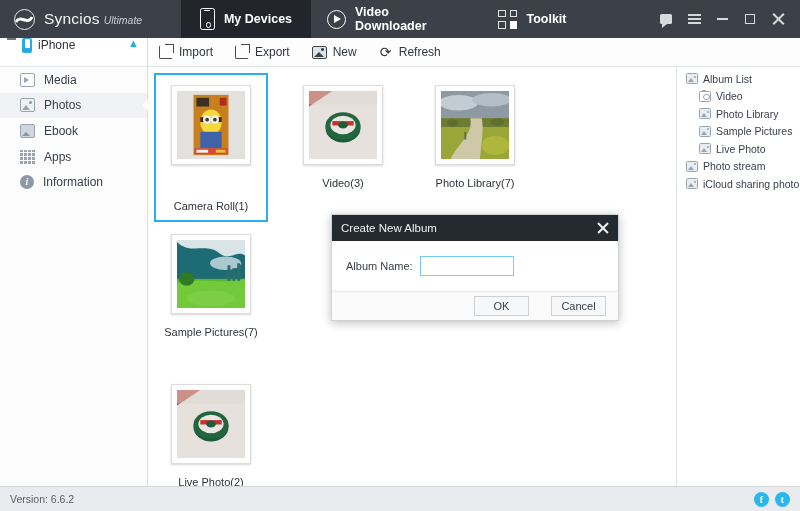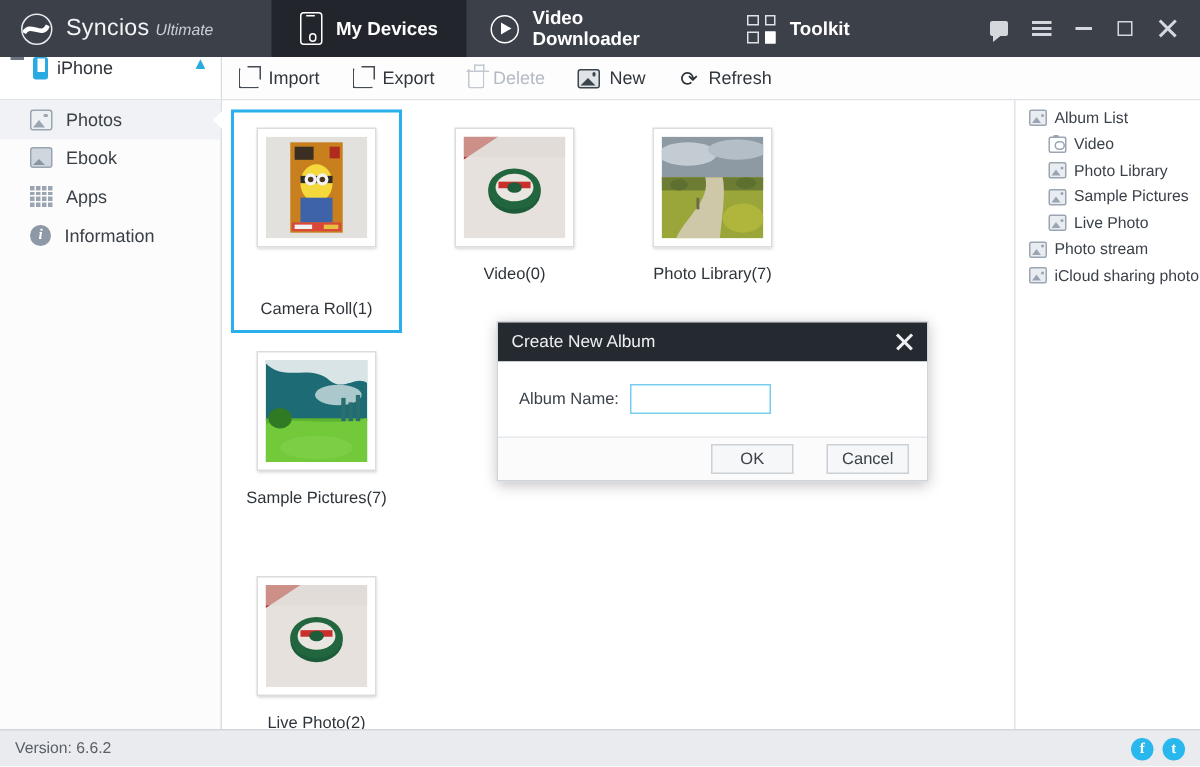--- a/index.html
+++ b/index.html
@@ -289,20 +289,24 @@
 
   <div class="sidebar">
 
     <div class="device-row">
       <span class="ic-minus"></span>
       <span class="ic-phone-blue"></span>
       <span class="device-name">iPhone</span>
       <span class="ic-eject">▲</span>
     </div>
 
+    <div class="side-item">
+      <span class="side-ic ic-media"></span>
+      <span>Media</span>
+    </div>
 
     <div class="side-item active">
       <span class="side-ic ic-pic"></span>
       <span>Photos</span>
     </div>
 
     <div class="side-item">
       <span class="side-ic ic-ebook"></span>
       <span>Ebook</span>
     </div>
@@ -336,24 +340,20 @@
   </div>
 
   <div class="toolbar">
     <div class="tb-btn">
       <span class="tb-ic ic-import"></span>
       <span>Import</span>
     </div>
     <div class="tb-btn">
       <span class="tb-ic ic-export"></span>
       <span>Export</span>
-    </div>
-    <div class="tb-btn disabled">
-      <span class="tb-ic ic-trash"></span>
-      <span>Delete</span>
     </div>
     <div class="tb-btn">
       <span class="tb-ic ic-newpic"></span>
       <span>New</span>
     </div>
     <div class="tb-btn">
       <span class="ic-refresh">⟳</span>
       <span>Refresh</span>
     </div>
   </div>
@@ -393,21 +393,21 @@
               <path d="M0 0 L24 0 L0 16 Z" fill="#b8382f"></path>
               <rect y="0" width="70" height="14" fill="#ddd9d4" opacity=".55"></rect>
               <ellipse cx="35" cy="38" rx="18" ry="15" fill="#1d5c3a"></ellipse>
               <ellipse cx="35" cy="36" rx="18" ry="14" fill="#22663f"></ellipse>
               <ellipse cx="35" cy="35" rx="13" ry="9.5" fill="#e9e6e2"></ellipse>
               <rect x="24" y="31" width="22" height="4.5" fill="#c9302c"></rect>
               <ellipse cx="35" cy="35" rx="5" ry="3.6" fill="#1e5c3a"></ellipse>
             </svg>
           </div>
         </div>
-        <div class="tile-label">Video(0)</div>
+        <div class="tile-label">Video(3)</div>
       </div>
 
       <div class="tile">
         <div class="thumb-frame">
           <div class="thumb">
             <svg width="100%" height="100%" viewBox="0 0 70 70" preserveAspectRatio="none">
               <rect width="70" height="30" fill="#8e9aa3"></rect>
               <ellipse cx="18" cy="12" rx="20" ry="8" fill="#c3ccd2"></ellipse>
               <ellipse cx="52" cy="9" rx="20" ry="7" fill="#b4bec6"></ellipse>
               <rect y="28" width="70" height="42" fill="#9aa63a"></rect>

